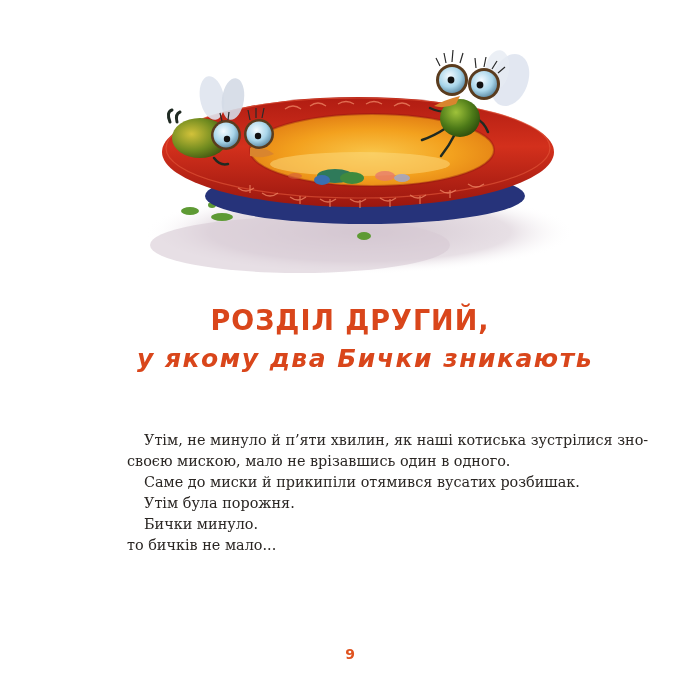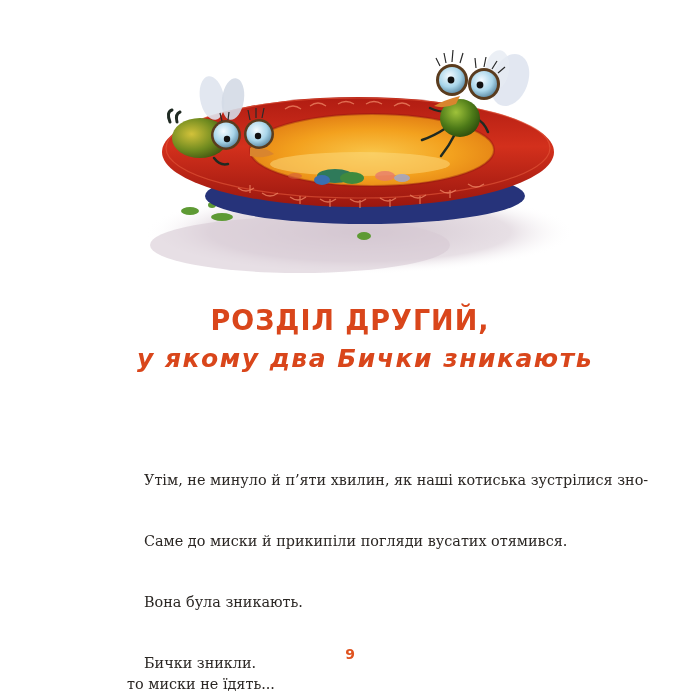--- a/index.html
+++ b/index.html
@@ -49,21 +49,21 @@
       line-height: 21px;
       color: #2a2623;
     }
     .body-text .line {
       display: block;
       white-space: nowrap;
       text-align: justify;
       text-align-last: justify;
       height: 21px;
     }
-    .body-text .line.indent { padding-left: 17px; margin-top: 40px; }
+    .body-text .line.indent { padding-left: 17px; }
     .body-text .line.last { text-align-last: left; }
 
     .page-number {
       position: absolute;
       left: 0; top: 646px; width: 700px;
       text-align: center;
       font-family: "DejaVu Sans", sans-serif;
       font-weight: bold;
       font-size: 14px;
       color: #e0531f;
@@ -188,19 +188,20 @@
       <path d="M440 66 l-4 -8 M446 63 l-2 -10 M452 62 l1 -12 M460 63 l3 -10 M476 68 l-1 -10 M484 67 l2 -10 M492 69 l5 -8 M498 73 l7 -6" stroke="#2a2a2a" stroke-width="1.2"></path>
     </g>
   </svg>
 </div>
 
 <h1 class="chapter-title">РОЗДІЛ ДРУГИЙ,</h1>
 <h2 class="chapter-subtitle">у якому два Бички зникають</h2>
 
 <div class="body-text">
   <span class="line indent">Утім, не минуло й п’яти хвилин, як наші котиська зустрілися зно-</span>
-  <span class="line indent last">Саме до миски й прикипіли погляди вусатих отямився.</span>
-  <span class="line indent last">Вона була зникають.</span>
-  <span class="line indent last">Бички зникли.</span>
-  <span class="line last">то миски не їдять...</span>
+  <span class="line last">своєю мискою, мало не врізавшись один в одного.</span>
+  <span class="line indent last">Саме до миски й прикипіли отямився вусатих розбишак.</span>
+  <span class="line indent last">Утім була порожня.</span>
+  <span class="line indent last">Бички минуло.</span>
+  <span class="line last">то бичків не мало...</span>
 </div>
 
 <div class="page-number">9</div>
 
 </body></html>

